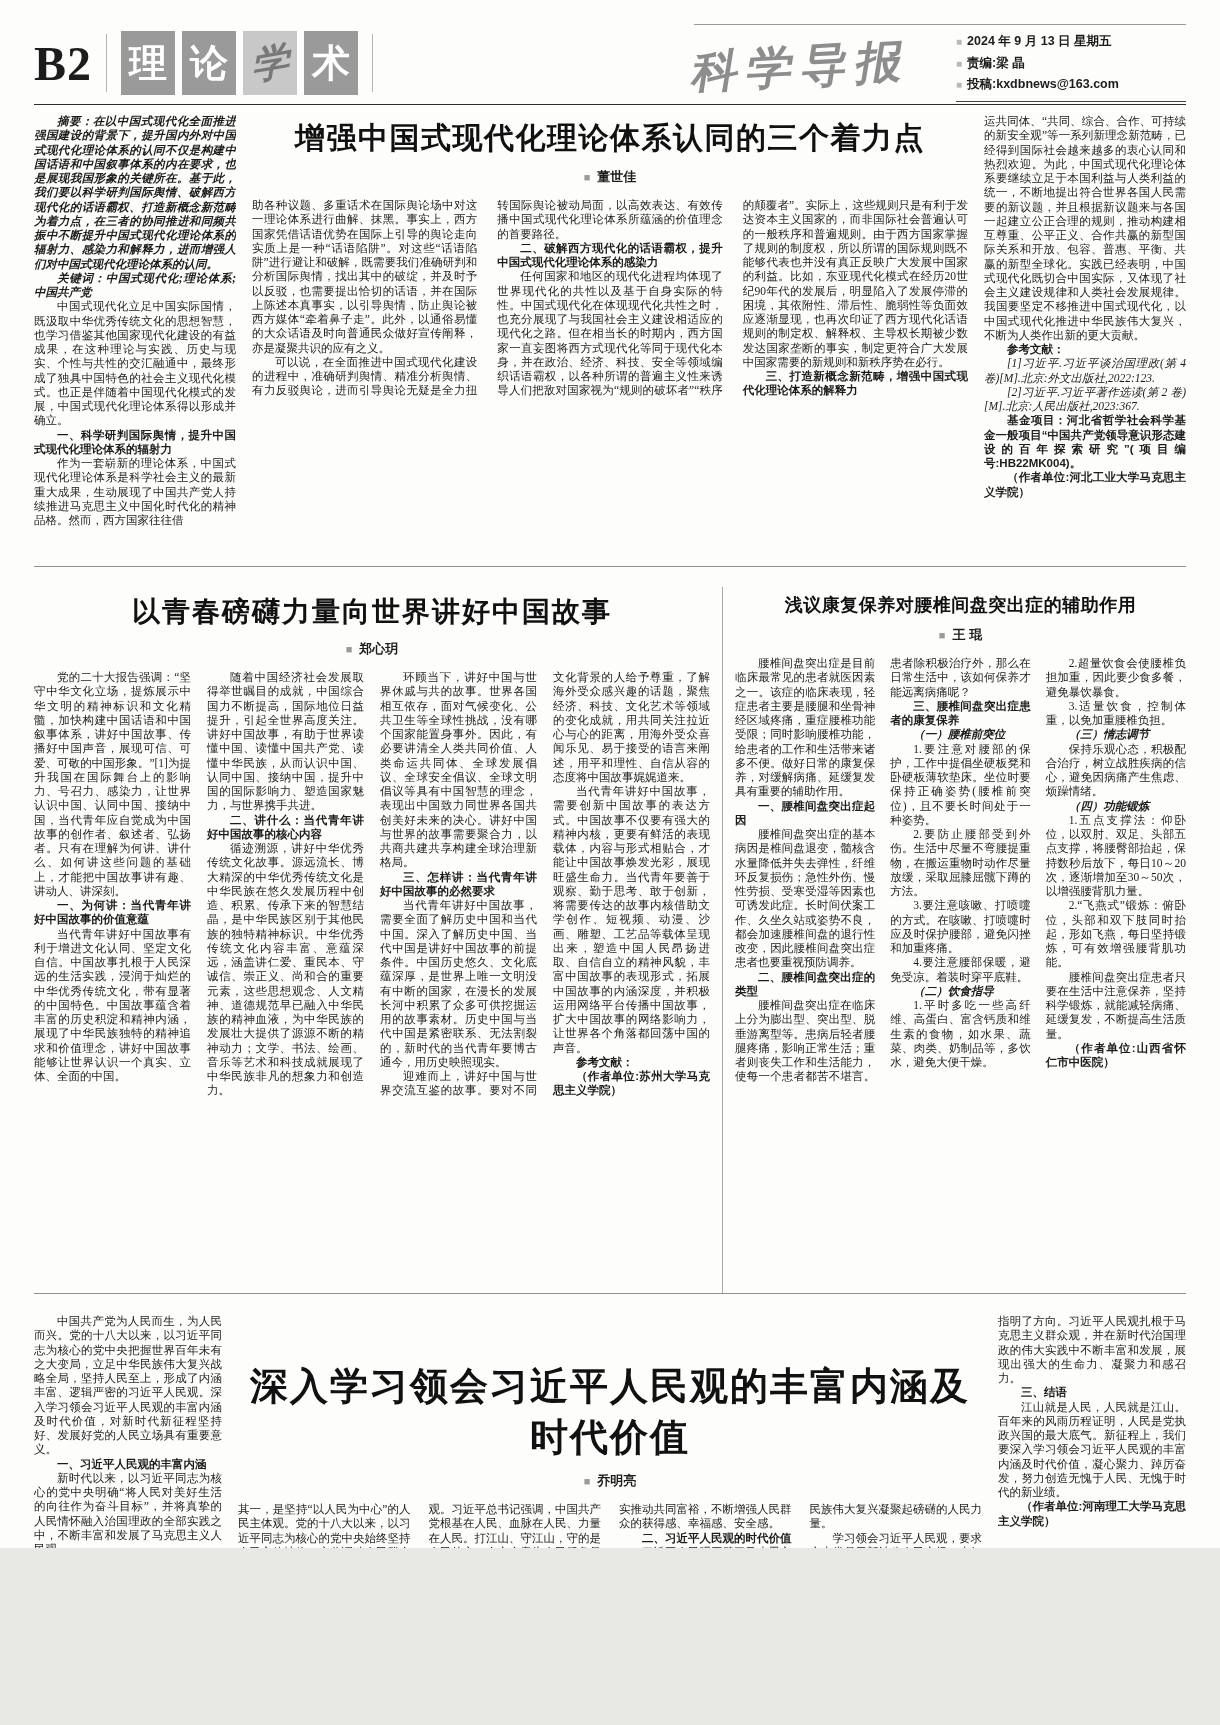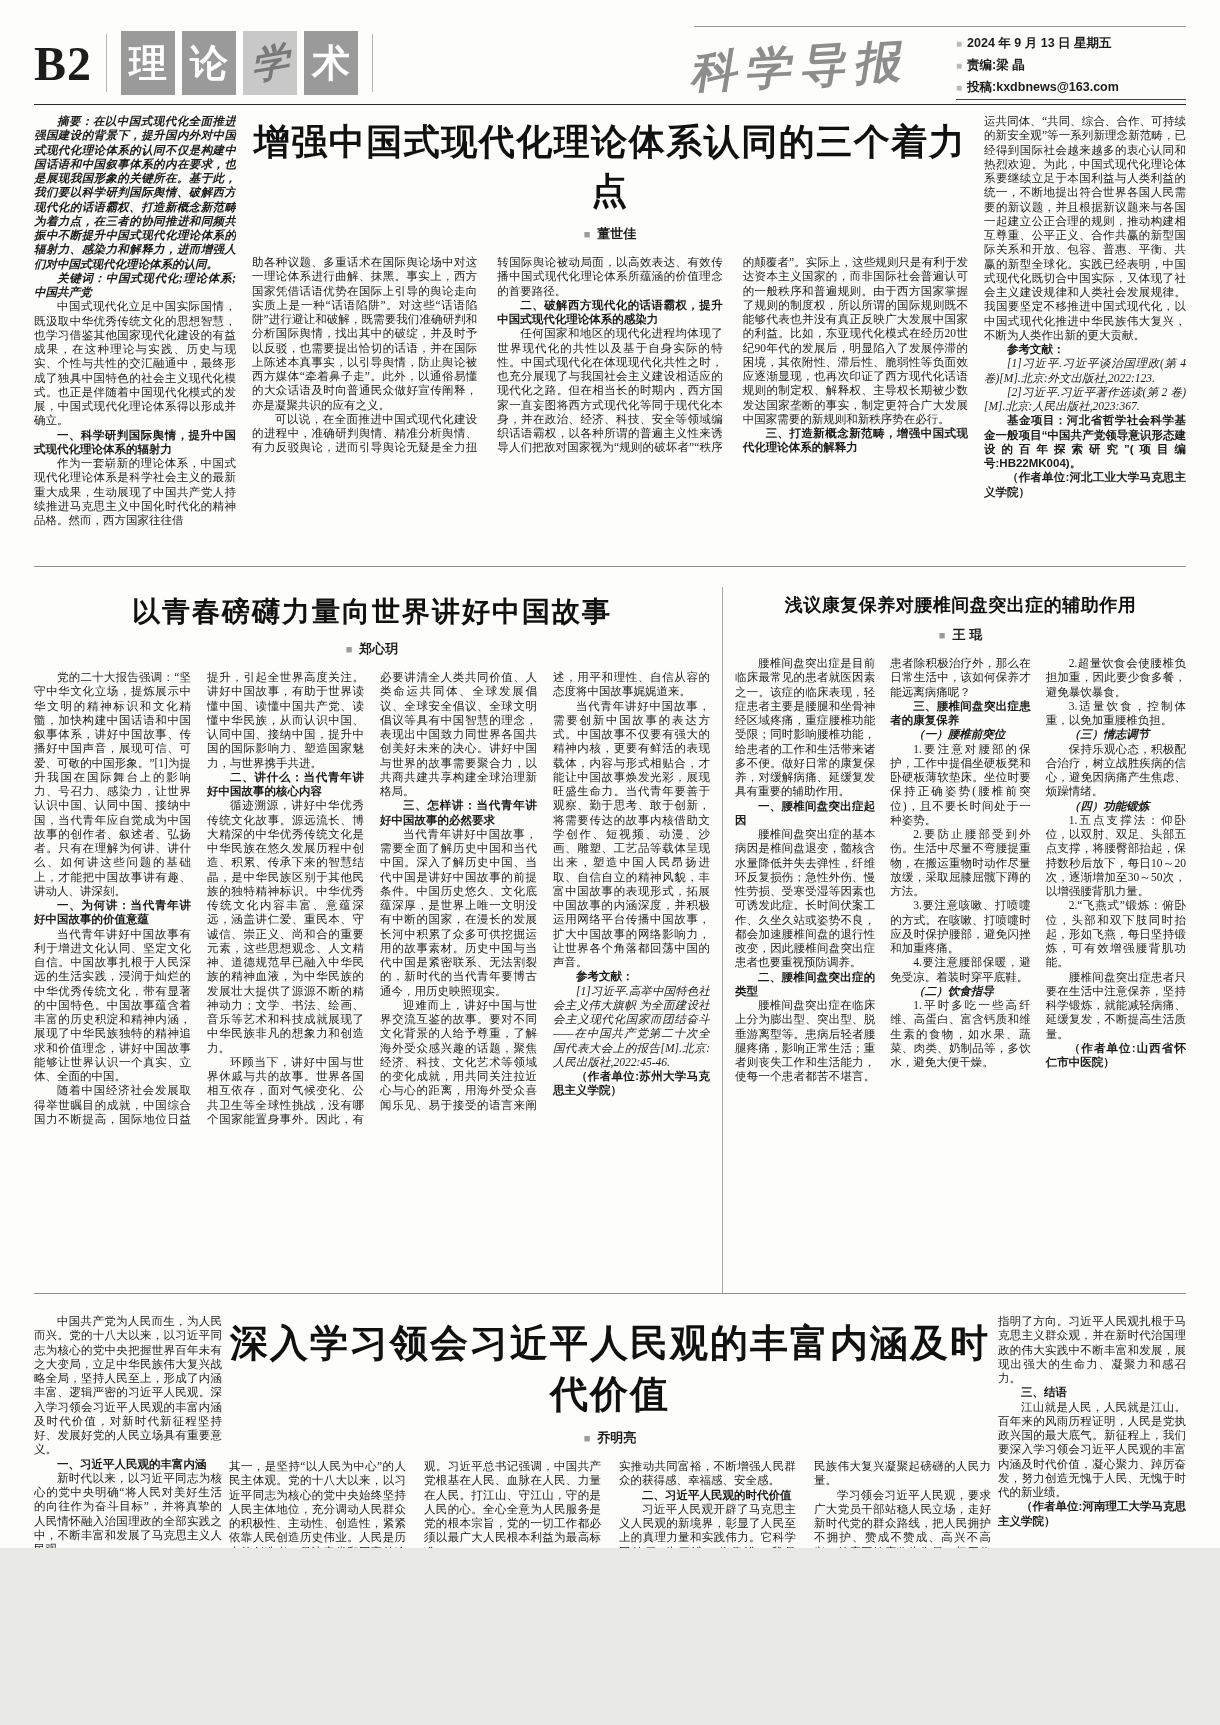--- a/index.html
+++ b/index.html
@@ -12,21 +12,21 @@
   .vline { width:1px; height:58px; background:#b5b5b5; margin:0 14px; }
   .secboxes { display:flex; gap:7px; }
   .secbox { width:54px; height:64px; background:#9a9a9a; color:#fff; font-size:38px; font-weight:700;
             display:flex; align-items:center; justify-content:center; font-family:"Liberation Sans",sans-serif; }
   .secbox.light { background:#c8c8c8; color:#787878; font-style:italic; transform:none; }
   .secbox.light span { display:block; transform:rotate(-10deg) skewX(-6deg); }
   .mh-right { margin-left:auto; display:flex; align-items:center; border-top:1px solid #999; padding-top:6px; }
   .paper-name { font-size:46px; color:#8d8d8d; font-weight:700; letter-spacing:8px;
                 transform:skewX(-12deg) rotate(-3deg); font-family:"DejaVu Serif",serif; margin-right:46px; white-space:nowrap; }
   .mh-info { font-size:12.5px; font-weight:700; line-height:1.75; font-family:"Liberation Sans",sans-serif;
-             border-bottom:1.5px solid #444; min-width:230px; }
+             border-bottom:1.5px solid #444; padding-bottom:5px; min-width:230px; }
   .mh-info .sq { color:#b9b9b9; margin-right:5px; font-size:10px; }
   .rule-heavy { border-top:1.5px solid #2a2a2a; margin-top:4px; }
   .divider { border-top:1px solid #8f8f8f; }
   
   .title { font-family:"Liberation Sans","DejaVu Sans",sans-serif; font-weight:700; text-align:center; color:#111; }
   .byline { text-align:center; font-size:13px; font-weight:700; margin-top:9px; font-family:"Liberation Sans",sans-serif; }
   .byline .sq { color:#9a9a9a; margin-right:7px; font-size:11px; }
   .txt { font-size:11.5px; line-height:1.24; text-align:justify; overflow:hidden; }
   .txt p { margin:0; text-indent:2em; }
   .txt p.k-cont { text-indent:0; }
@@ -36,34 +36,34 @@
   .txt p.k-kw { font-weight:700; font-style:italic; }
   .txt p.k-ref { font-style:italic; }
   .txt p.k-refh { font-weight:700; font-family:"Liberation Sans",sans-serif; }
   .txt p.k-fund { font-weight:700; font-family:"Liberation Sans",sans-serif; }
   .txt p.k-affil { font-weight:700; font-family:"Liberation Sans",sans-serif; }
   
   .a1 { display:flex; gap:16px; height:452px; margin-top:9px; }
   .a1-side { width:202px; flex:none; height:100%; }
   .a1-center { flex:1; display:flex; flex-direction:column; min-width:0; }
   .a1-headblock { padding:4px 0 12px 0; }
-  .t1 { font-size:36px; letter-spacing:1.5px; }
+  .t1 { font-size:30px; letter-spacing:1.5px; }
   .a1-cols { flex:1; column-count:3; column-gap:20px; overflow:hidden; }
   
   .band2 { display:flex; height:706px; margin-top:10px; padding-top:10px; }
   .a2 { width:676px; flex:none; display:flex; flex-direction:column; }
   .vdiv { width:1px; background:#a8a8a8; margin:0 12px; }
   .a3 { flex:1; display:flex; flex-direction:column; min-width:0; }
   .t2 { font-size:28px; letter-spacing:2px; }
   .t3 { font-size:18px; letter-spacing:0.5px; }
   .headblock2 { padding:6px 0 12px 0; }
   .a2-cols { flex:1; column-count:4; column-gap:16px; overflow:hidden; }
   .a3-cols { flex:1; column-count:3; column-gap:15px; overflow:hidden; }
   
-  .band3 { display:flex; gap:7px; height:388px; margin-top:10px; padding-top:10px; }
+  .band3 { display:flex; gap:16px; height:388px; margin-top:10px; padding-top:10px;align-items:center; }
   .a4-side { width:188px; flex:none; height:100%; }
   .a4-center { flex:1; display:flex; flex-direction:column; min-width:0; }
   .t4 { font-size:38px; letter-spacing:2px; }
   .a4-cols { flex:1; column-count:4; column-gap:18px; overflow:hidden; }
 </style>
 </head>
 <body>
 
 <div class="page">
 
@@ -135,21 +135,20 @@
           <p class="k-p">当代青年讲好中国故事有利于增进文化认同、坚定文化自信。中国故事扎根于人民深远的生活实践，浸润于灿烂的中华优秀传统文化，带有显著的中国特色。中国故事蕴含着丰富的历史积淀和精神内涵，展现了中华民族独特的精神追求和价值理念，讲好中国故事能够让世界认识一个真实、立体、全面的中国。</p>
           <p class="k-p">随着中国经济社会发展取得举世瞩目的成就，中国综合国力不断提高，国际地位日益提升，引起全世界高度关注。讲好中国故事，有助于世界读懂中国、读懂中国共产党、读懂中华民族，从而认识中国、认同中国、接纳中国，提升中国的国际影响力、塑造国家魅力，与世界携手共进。</p>
           <p class="k-h">二、讲什么：当代青年讲好中国故事的核心内容</p>
           <p class="k-p">循迹溯源，讲好中华优秀传统文化故事。源远流长、博大精深的中华优秀传统文化是中华民族在悠久发展历程中创造、积累、传承下来的智慧结晶，是中华民族区别于其他民族的独特精神标识。中华优秀传统文化内容丰富、意蕴深远，涵盖讲仁爱、重民本、守诚信、崇正义、尚和合的重要元素，这些思想观念、人文精神、道德规范早已融入中华民族的精神血液，为中华民族的发展壮大提供了源源不断的精神动力；文学、书法、绘画、音乐等艺术和科技成就展现了中华民族非凡的想象力和创造力。</p>
           <p class="k-p">环顾当下，讲好中国与世界休戚与共的故事。世界各国相互依存，面对气候变化、公共卫生等全球性挑战，没有哪个国家能置身事外。因此，有必要讲清全人类共同价值、人类命运共同体、全球发展倡议、全球安全倡议、全球文明倡议等具有中国智慧的理念，表现出中国致力同世界各国共创美好未来的决心。讲好中国与世界的故事需要聚合力，以共商共建共享构建全球治理新格局。</p>
           <p class="k-h">三、怎样讲：当代青年讲好中国故事的必然要求</p>
           <p class="k-p">当代青年讲好中国故事，需要全面了解历史中国和当代中国。深入了解历史中国、当代中国是讲好中国故事的前提条件。中国历史悠久、文化底蕴深厚，是世界上唯一文明没有中断的国家，在漫长的发展长河中积累了众多可供挖掘运用的故事素材。历史中国与当代中国是紧密联系、无法割裂的，新时代的当代青年要博古通今，用历史映照现实。</p>
           <p class="k-p">迎难而上，讲好中国与世界交流互鉴的故事。要对不同文化背景的人给予尊重，了解海外受众感兴趣的话题，聚焦经济、科技、文化艺术等领域的变化成就，用共同关注拉近心与心的距离，用海外受众喜闻乐见、易于接受的语言来阐述，用平和理性、自信从容的态度将中国故事娓娓道来。</p>
           <p class="k-p">当代青年讲好中国故事，需要创新中国故事的表达方式。中国故事不仅要有强大的精神内核，更要有鲜活的表现载体，内容与形式相贴合，才能让中国故事焕发光彩，展现旺盛生命力。当代青年要善于观察、勤于思考、敢于创新，将需要传达的故事内核借助文学创作、短视频、动漫、沙画、雕塑、工艺品等载体呈现出来，塑造中国人民昂扬进取、自信自立的精神风貌，丰富中国故事的表现形式，拓展中国故事的内涵深度，并积极运用网络平台传播中国故事，扩大中国故事的网络影响力，让世界各个角落都回荡中国的声音。</p>
           <p class="k-refh">参考文献：</p>
-          <p class="k-ref">[1]习近平.高举中国特色社会主义伟大旗帜 为全面建设社会主义现代化国家而团结奋斗——在中国共产党第二十次全国代表大会上的报告[M].北京:人民出版社,2022:45-46.</p>
           <p class="k-affil">（作者单位:苏州大学马克思主义学院）</p>
         </div>
     </div>
     <div class="vdiv"></div>
     <div class="a3">
       <div class="headblock2">
         <div class="title t3">浅议康复保养对腰椎间盘突出症的辅助作用</div>
         <div class="byline"><span class="sq">■</span><span>王 琨</span></div>
       </div>
       <div class="a3-cols txt">

